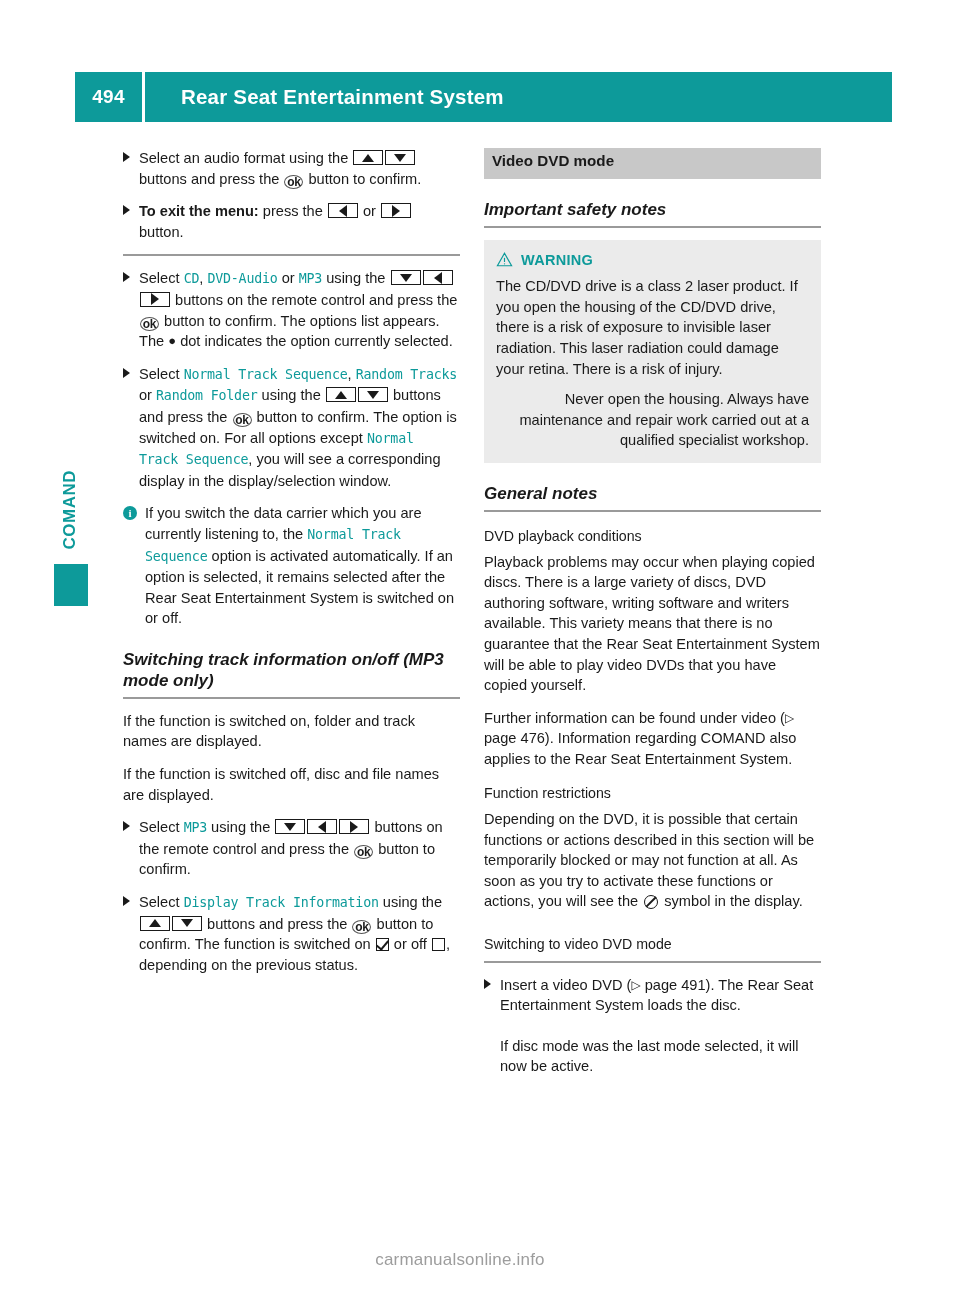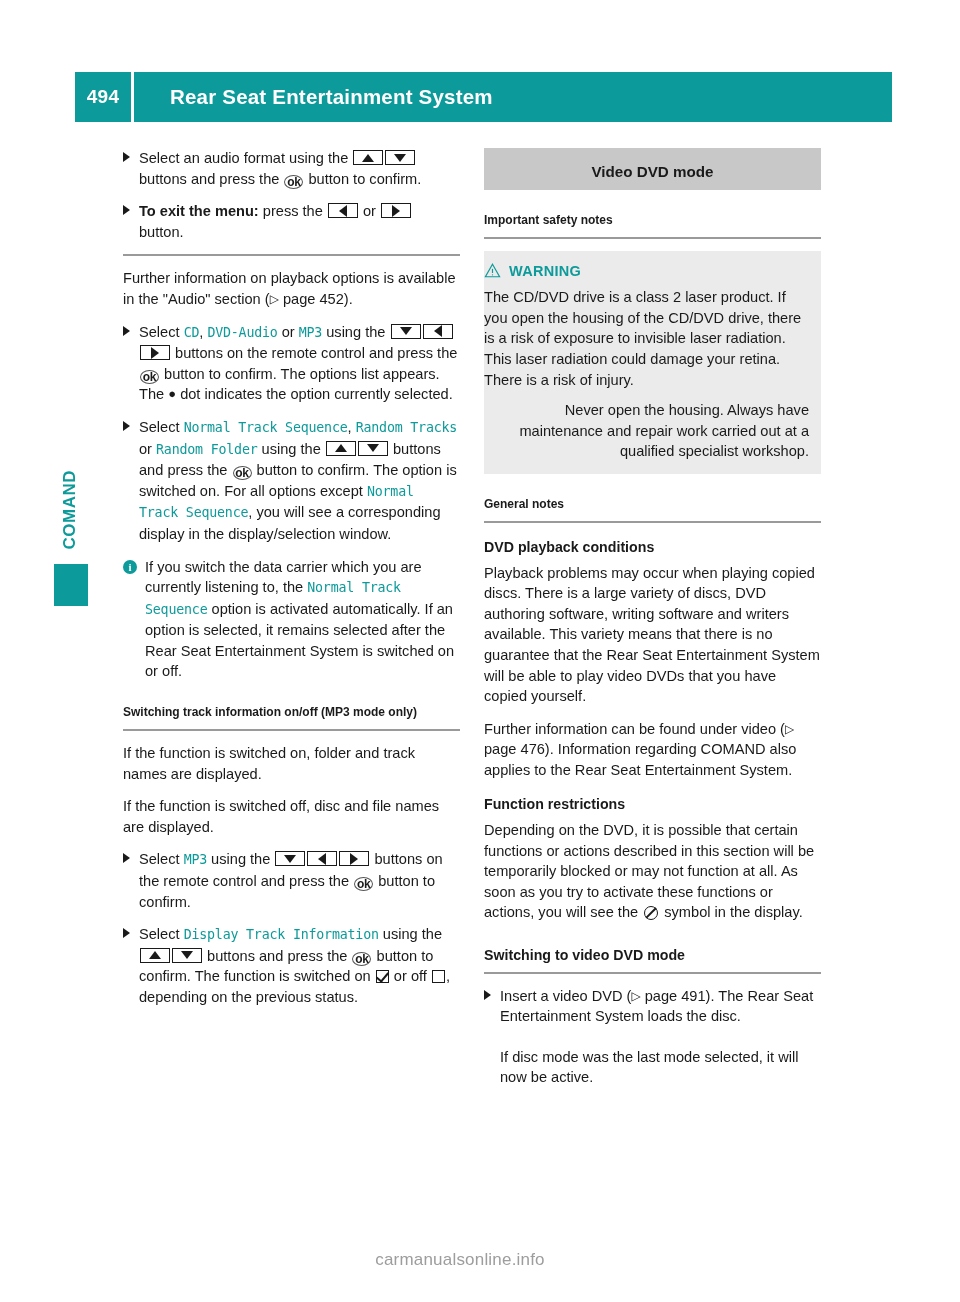--- a/index.html
+++ b/index.html
@@ -13,21 +13,21 @@
     overflow: hidden;
   }
 
   
   .header {
     position:absolute; left:75px; top:72px; width:817px; height:50px;
     background:#0d9a9a;
     display:flex; align-items:center;
   }
   .header .pageno {
-    width:56px; text-align:center;
+    width:67px; text-align:center;
     color:#ffffff; font-weight:bold; font-size:19px;
     letter-spacing:.3px;
   }
   .header .rule {
     width:3px; height:50px; background:#ffffff;
   }
   .header .title {
     color:#ffffff; font-weight:bold; font-size:20.5px;
     padding-left:36px; letter-spacing:.2px;
   }
@@ -80,42 +80,42 @@
     position:absolute; left:0; top:3px;
     width:14px;height:14px;border-radius:50%;
     background:#0d9a9a; color:#fff;
     font-size:11px; font-weight:bold; line-height:14px;
     text-align:center;
     font-family:"Liberation Serif", serif;
   }
 
   
   h2.sec {
-    font-size:12px; font-weight:bold; margin:20px 0 0 0;
+    font-size:17px; font-weight:bold; margin:20px 0 0 0;
     line-height:21px;
+    font-style:italic;
   }
   h2.sec.first { margin-top:22px; }
   .hrule { height:2px; background:#9a9a9a; margin:6px 0 12px 0; }
 
   h3.sub {
-    font-size:14.2px; font-weight:bold; margin:14px 0 5px 0;
+    font-size:14.2px; font-weight:normal; margin:14px 0 5px 0;
   }
 
   
   .band {
     background:#c8c8c8;
     font-size:15.2px; font-weight:bold;
-    padding:14px 8px 7px 8px;
-    text-align:center;
+    padding:3px 8px 7px 8px;
   }
 
   
   .warnbox {
     background:#ebebeb;
-    padding:10px 12px 12px 0;
+    padding:10px 12px 12px 12px;
     margin-bottom:12px;
   }
   .warnhead {
     display:flex; align-items:center; gap:8px;
     margin-bottom:6px;
   }
   .warnhead .wlabel {
     color:#0d9a9a; font-weight:bold; font-size:14.5px; letter-spacing:.3px;
   }
   .warnbox p { margin-bottom:10px; }
@@ -237,24 +237,20 @@
     <b>To exit the menu:</b>
     <span>press the</span>
     <span class="key left"></span>
     <span>or</span>
     <span class="key right"></span>
     <span>button.</span>
   </div>
 
   <div class="hrule"></div>
 
-  <p class="para">
-    <span>Further information on playback options is available in the "Audio" section (</span><span class="pref">▷</span>
-    <span>page 452).</span>
-  </p>
 
   <div class="step">
     <span class="bul"></span>
     <span>Select</span>
     <span class="mono">CD</span><span>,</span>
     <span class="mono">DVD-Audio</span>
     <span>or</span>
     <span class="mono">MP3</span>
     <span>using the</span>
     <span class="key down"></span><span class="key left"></span><span class="key right"></span>

